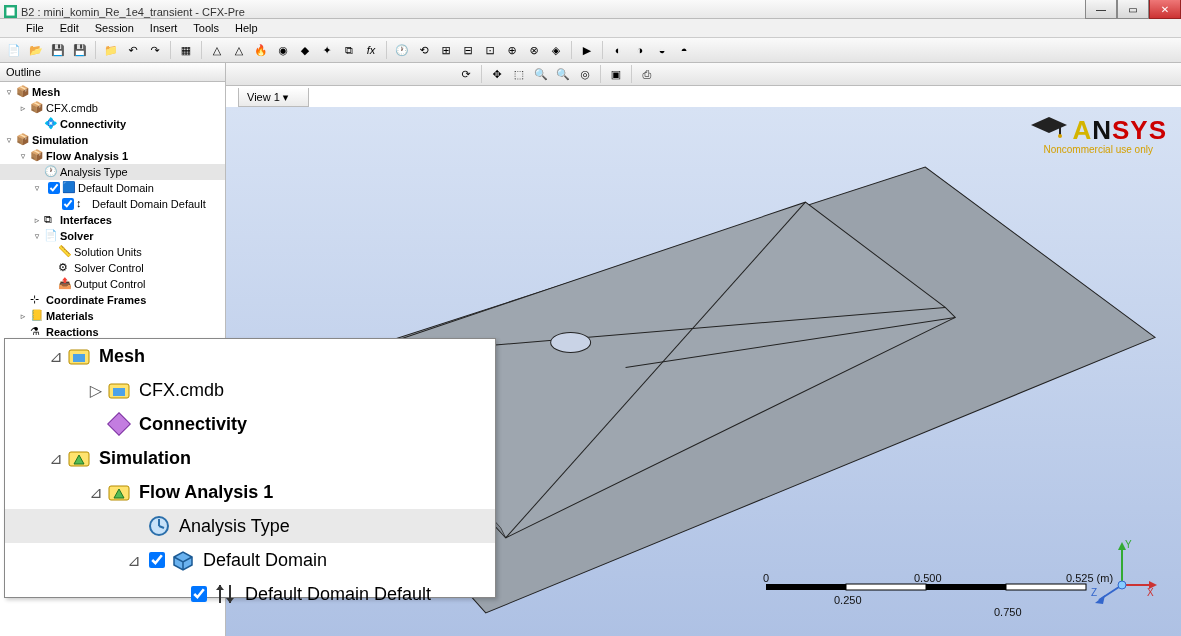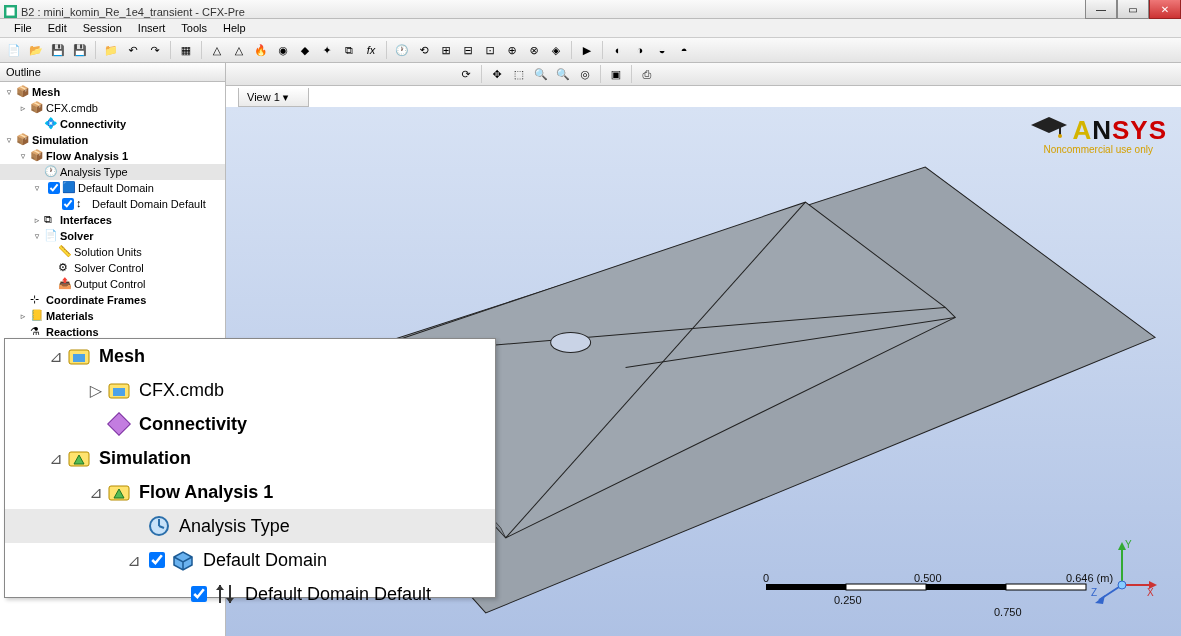--- a/index.html
+++ b/index.html
@@ -2,21 +2,21 @@
 <html><head>
 <meta charset="utf-8">
 <style>
 html,body{margin:0;padding:0;font-family:"Segoe UI",Tahoma,sans-serif;font-size:11px;color:#000;background:#fff;width:1181px;height:636px;overflow:hidden}
 .titlebar{height:18px;background:linear-gradient(#fafafa,#e8e8e8);display:flex;align-items:flex-end;padding:0 4px;border-bottom:1px solid #bbb;position:relative}
 .titlebar .icon-sm{width:13px;height:13px;margin-right:4px;flex:none}
 .titlebar .title{font-size:11px;color:#333}
 .winbtns{position:absolute;right:0;top:-1px;display:flex}
 .winbtn{width:30px;height:18px;display:flex;align-items:center;justify-content:center;border:1px solid #888;font-size:10px;background:linear-gradient(#f5f5f5,#d8d8d8)}
 .winbtn.close{background:linear-gradient(#e77,#c33);color:#fff;border-color:#922}
-.menubar{height:18px;background:#f1f1f1;display:flex;align-items:center;padding:0 8px;gap:4px;font-size:11px;border-bottom:1px solid #ccc}
+.menubar{height:18px;background:#f1f1f1;display:flex;align-items:center;padding:0 20px;gap:4px;font-size:11px;border-bottom:1px solid #ccc}
 .menubar span{padding:0 6px;cursor:default}
 .toolbar{height:24px;background:linear-gradient(#fafafa,#e4e4e4);border-bottom:1px solid #bbb;display:flex;align-items:center;padding:0 4px;gap:2px}
 .tbtn{width:18px;height:18px;border:1px solid transparent;display:flex;align-items:center;justify-content:center;font-size:11px;cursor:default}
 .tsep{width:1px;height:18px;background:#ccc;margin:0 3px}
 .main{display:flex;height:575px}
 .outline{width:225px;border-right:1px solid #bbb;background:#fff;display:flex;flex-direction:column}
 .outline-tab{height:18px;background:linear-gradient(#fff,#e6e6e6);border-bottom:1px solid #bbb;padding:0 6px;display:flex;align-items:center;font-size:11px}
 .tree{flex:1;overflow:auto;padding:2px 0}
 .trow{display:flex;align-items:center;height:16px;white-space:nowrap;cursor:default}
 .trow.sel{background:#e5e5e5}
@@ -288,21 +288,21 @@
       <div class="scalebar">
         <svg width="360" height="32">
           <rect x="0" y="6" width="80" height="6" fill="#000"></rect>
             <rect x="80" y="6" width="80" height="6" fill="#fff" stroke="#000"></rect>
           <rect x="160" y="6" width="80" height="6" fill="#000"></rect>
             <rect x="240" y="6" width="80" height="6" fill="#fff" stroke="#000"></rect>
         </svg>
         <div style="position:relative;top:-38px">
           <span style="position:absolute;left:-3px">0</span>
           <span style="position:absolute;left:148px">0.500</span>
-          <span style="position:absolute;left:300px">0.646 (m)</span>
+          <span style="position:absolute;left:300px">0.525 (m)</span>
           <span style="position:absolute;left:68px;top:22px">0.250</span>
           <span style="position:absolute;left:228px;top:34px">0.750</span>
         </div>
       </div>
     </div>
   </div>
 </div>
 
 <div class="zoom">
   <div class="zrow" style="padding-left:40px">

